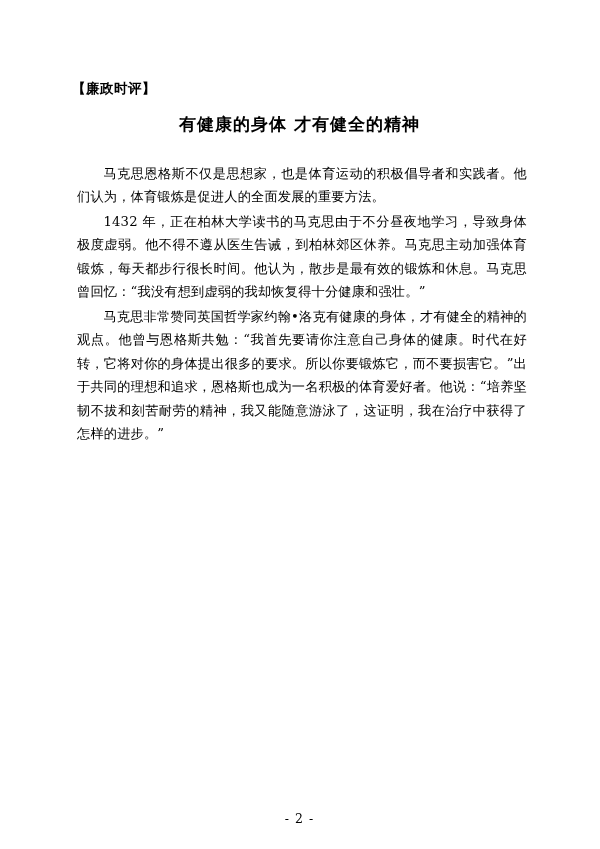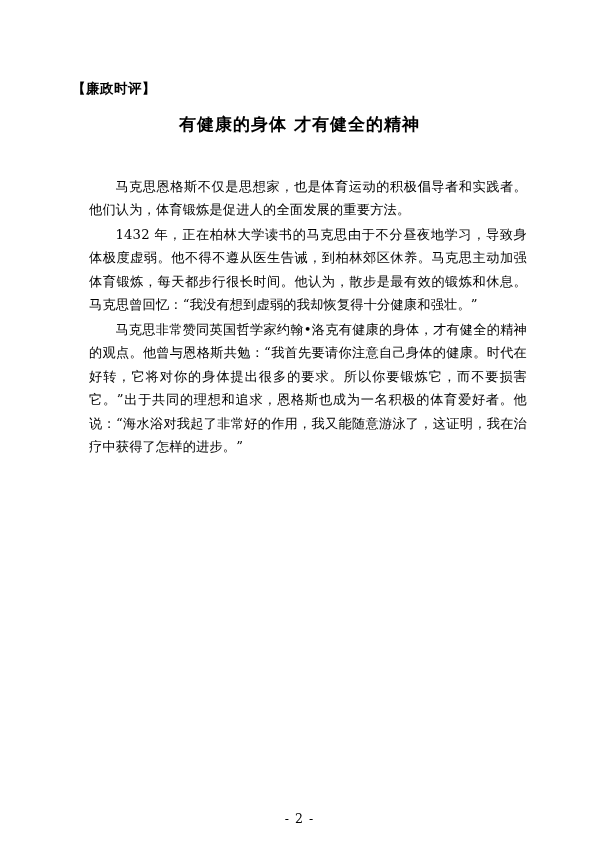--- a/index.html
+++ b/index.html
@@ -26,29 +26,29 @@
     font-weight: bold;
     line-height: 1.5;
     margin: 0 0 14px 0;
     letter-spacing: 0.5px;
   }
   .doc-title {
     text-align: center;
     font-size: 17px;
     font-weight: bold;
     line-height: 1.5;
-    margin: 0 0 37px 0;
+    margin: 0 0 24px 0;
     letter-spacing: 1px;
   }
   .body-para {
     font-size: 13.2px;
     line-height: 1.78;
     text-align: justify;
     text-justify: inter-ideograph;
-    margin: 0 0 1px 17px;
+    margin: 0 0 1px 5px;
     text-indent: 2em;
     letter-spacing: 0.2px;
   }
   .page-number {
     position: absolute;
     left: 0;
     right: 0;
     bottom: 24px;
     text-align: center;
     font-size: 12.5px;
@@ -60,17 +60,17 @@
 <body>
 
 <div class="page">
 
   <div class="kicker">【廉政时评】</div>
 
   <h1 class="doc-title">有健康的身体 才有健全的精神</h1>
 
   <p class="body-para">马克思恩格斯不仅是思想家，也是体育运动的积极倡导者和实践者。他们认为，体育锻炼是促进人的全面发展的重要方法。</p>
   <p class="body-para">1432 年，正在柏林大学读书的马克思由于不分昼夜地学习，导致身体极度虚弱。他不得不遵从医生告诫，到柏林郊区休养。马克思主动加强体育锻炼，每天都步行很长时间。他认为，散步是最有效的锻炼和休息。马克思曾回忆：“我没有想到虚弱的我却恢复得十分健康和强壮。”</p>
-  <p class="body-para">马克思非常赞同英国哲学家约翰•洛克有健康的身体，才有健全的精神的观点。他曾与恩格斯共勉：“我首先要请你注意自己身体的健康。时代在好转，它将对你的身体提出很多的要求。所以你要锻炼它，而不要损害它。”出于共同的理想和追求，恩格斯也成为一名积极的体育爱好者。他说：“海水浴对我起了非常好的作用，我又能随意游泳了，这证明，我在治疗中获得了怎样的进步。”</p>
+  <p class="body-para">马克思非常赞同英国哲学家约翰•洛克有健康的身体，才有健全的精神的观点。他曾与恩格斯共勉：“我首先要请你注意自己身体的健康。时代在好转，它将对你的身体提出很多的要求。所以你要锻炼它，而不要损害它。”出于共同的理想和追求，恩格斯也成为一名积极的体育爱好者。他说：“培养坚韧不拔和刻苦耐劳的精神，我又能随意游泳了，这证明，我在治疗中获得了怎样的进步。”</p>
 
   <div class="page-number">- 2 -</div>
 
 </div>
 
 </body></html>

